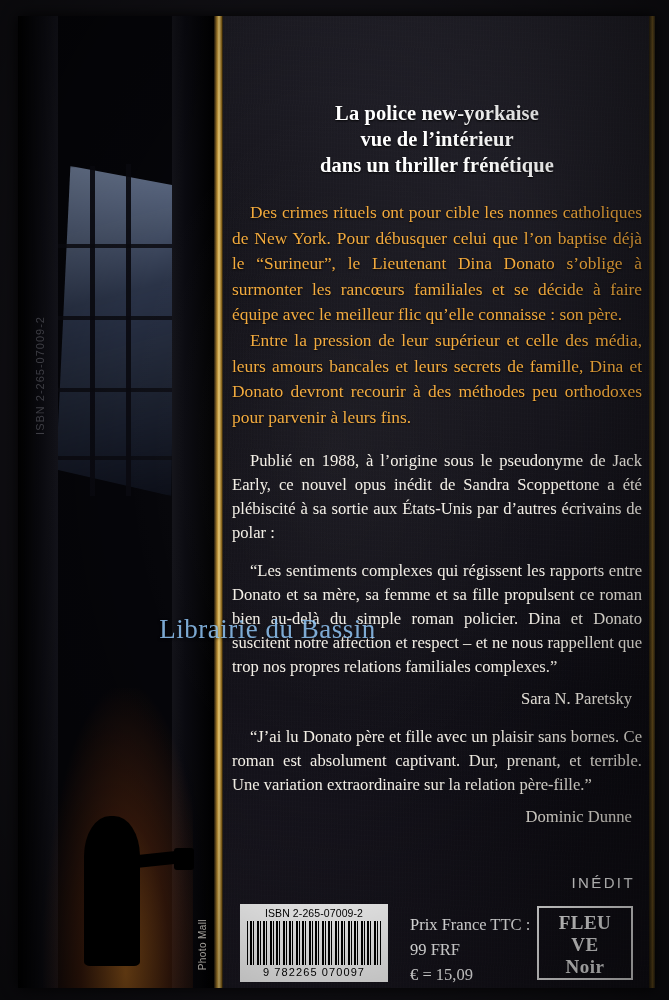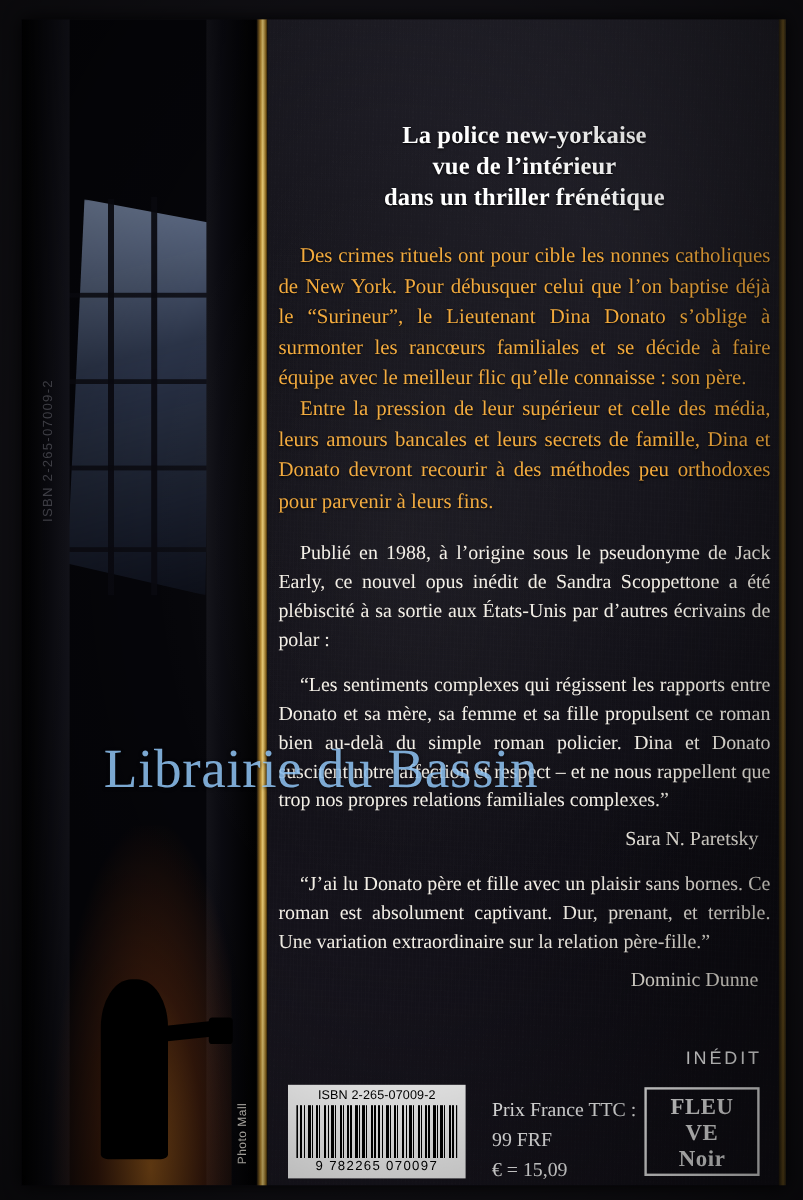--- a/index.html
+++ b/index.html
@@ -300,21 +300,21 @@
 
   
   .watermark {
     position: absolute;
     left: 0;
     top: 614px;
     width: 535px;
     text-align: center;
     color: rgba(150,205,255,0.82);
     font-family: "Liberation Serif", serif;
-    font-size: 46px;
+    font-size: 27px;
     letter-spacing: .5px;
     text-shadow: 0 1px 3px rgba(0,0,0,.55);
     pointer-events: none;
   }
 </style>
 </head>
 <body>
 
 <div id="page">
 

